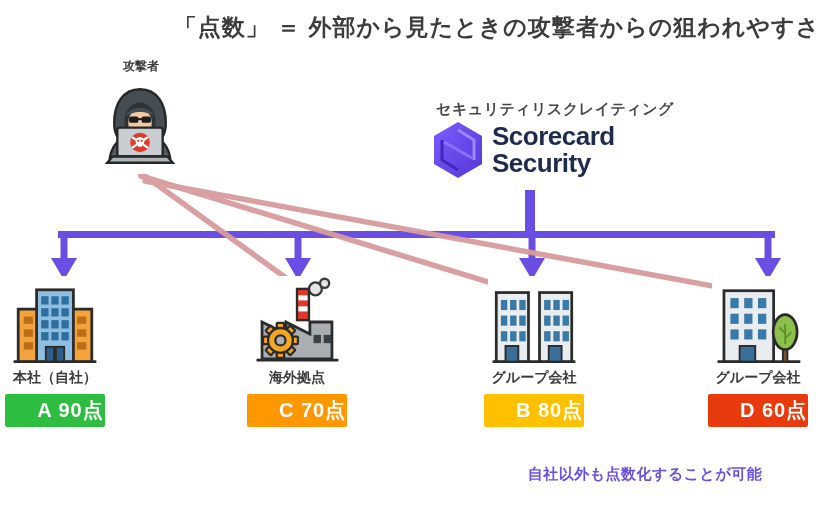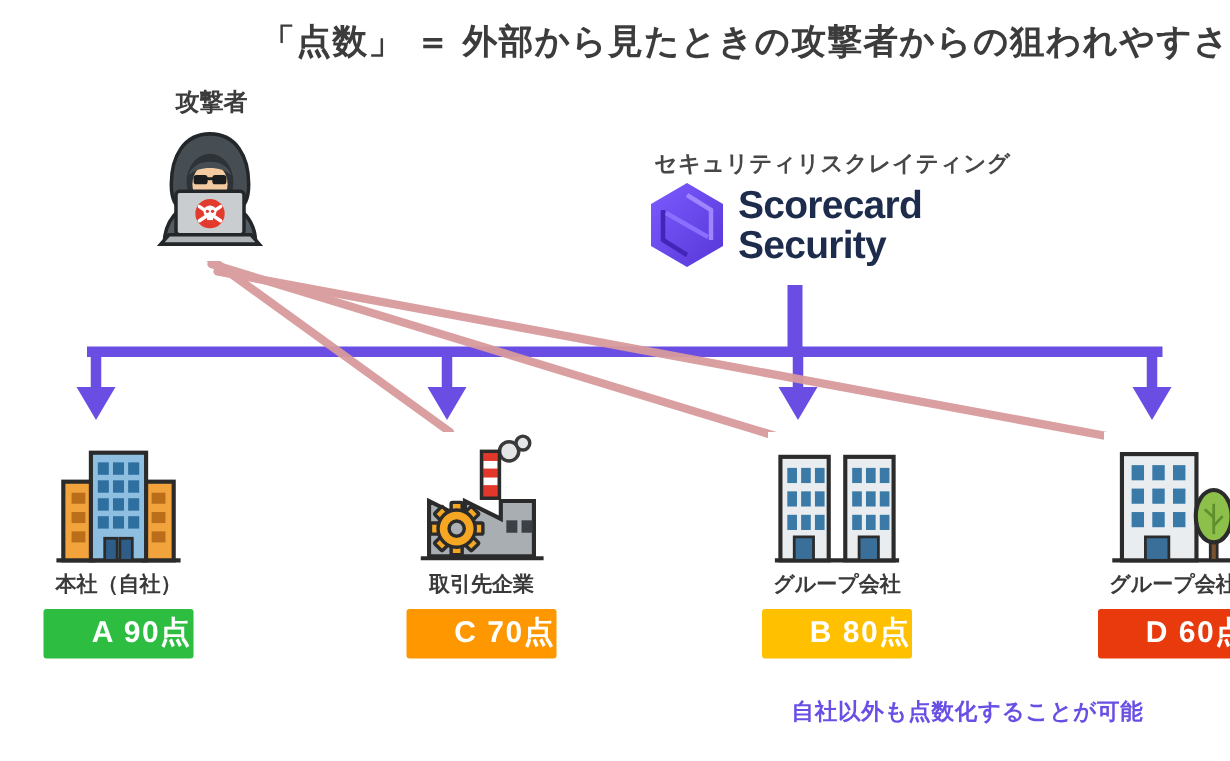--- a/index.html
+++ b/index.html
@@ -6,34 +6,34 @@
   .canvas{
     position:relative;width:820px;height:507px;background:#ffffff;overflow:hidden;
     font-family:"Liberation Sans","DejaVu Sans",sans-serif;
   }
   .title{
     position:absolute;top:12px;left:0;width:820px;text-align:right;
     font-size:23px;font-weight:bold;color:#3c3c3c;letter-spacing:1px;
   }
   .attacker-label{
     position:absolute;left:96px;top:58px;width:90px;text-align:center;
-    font-size:16px;font-weight:bold;color:#3c3c3c;
+    font-size:12px;font-weight:bold;color:#3c3c3c;
   }
   .attacker-box{position:absolute;left:97px;top:78px;width:86px;height:96px;background:#fff;}
   .rating-label{
     position:absolute;left:420px;top:100px;width:270px;text-align:center;
     font-size:15px;font-weight:bold;color:#474747;letter-spacing:0.5px;
   }
   .logo{position:absolute;left:431px;top:120px;display:flex;align-items:center;}
   .logo-text{
     margin-left:7px;font-size:26px;font-weight:800;line-height:1.03;
     color:#1d2c4c;letter-spacing:-0.5px;
   }
   .lines{position:absolute;left:0;top:0;width:820px;height:507px;pointer-events:none;}
-  .col{position:absolute;top:288px;width:100px;text-align:center;margin-left:24px;}
+  .col{position:absolute;top:276px;width:100px;text-align:center;}
   .card{width:92px;height:92px;margin:0 auto;background:#fff;}
   .ent-label{font-size:14px;font-weight:bold;color:#3a3a3a;margin-top:1px;white-space:nowrap;}
   .badge{
     margin-top:7px;height:33px;line-height:33px;border-radius:2px;
     color:#ffffff;font-size:20px;font-weight:bold;letter-spacing:1px;text-align:center;padding-left:31px;
   }
   .note{
     position:absolute;left:478px;top:465px;width:334px;text-align:center;
     font-size:15px;font-weight:bold;color:#6a4fe5;letter-spacing:0.5px;
   }
@@ -167,21 +167,21 @@
             <rect x="-4" y="-19" width="8" height="8" rx="1" transform="rotate(180)"></rect>
             <rect x="-4" y="-19" width="8" height="8" rx="1" transform="rotate(225)"></rect>
             <rect x="-4" y="-19" width="8" height="8" rx="1" transform="rotate(270)"></rect>
             <rect x="-4" y="-19" width="8" height="8" rx="1" transform="rotate(315)"></rect>
             <circle r="13.5"></circle>
           </g>
           <circle r="5.5" fill="#abb0b5" stroke="#2b2b2b" stroke-width="2.5"></circle>
         </g>
       </svg>
     </div>
-    <div class="ent-label">取引先企業</div>
+    <div class="ent-label">海外拠点</div>
     <div class="badge" style="background: rgb(255, 152, 0);">C 70点</div>
   </div>
 
   <div class="col" style="left:484px">
     <div class="card">
       <svg viewBox="0 0 100 100" width="92" height="92">
         <line x1="5" y1="93" x2="95" y2="93" stroke="#2b2b2b" stroke-width="3"></line>
         <rect x="9" y="18" width="35" height="75" fill="#eaedef" stroke="#2b2b2b" stroke-width="3"></rect>
         <rect x="56" y="18" width="35" height="75" fill="#eaedef" stroke="#2b2b2b" stroke-width="3"></rect>
         <g fill="#3b7aa6">

